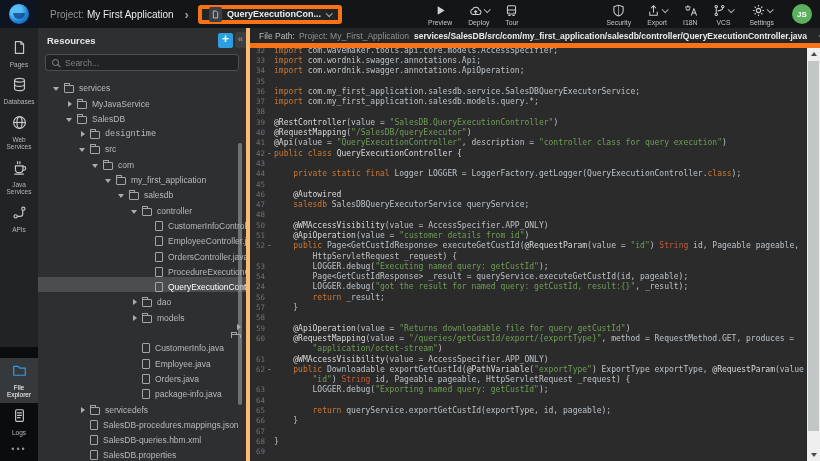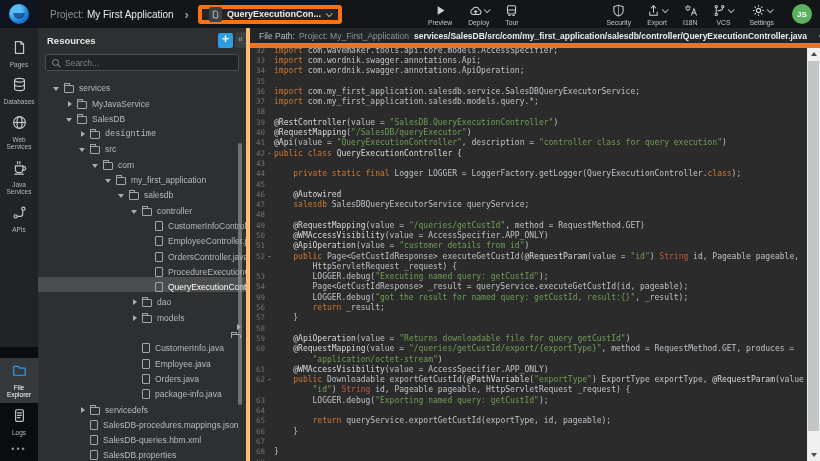--- a/index.html
+++ b/index.html
@@ -523,25 +523,20 @@
             <span class="ln">47</span>
             <span class="fold"></span>
             <span class="src"><span class="c-txt">    </span><span class="c-kw">salesdb </span><span class="c-txt">SalesDBQueryExecutorService queryService;</span></span>
           </div>
           <div class="crow">
             <span class="ln">48</span>
             <span class="fold"></span>
             <span class="src"></span>
           </div>
           <div class="crow">
-            <span class="ln">49</span>
-            <span class="fold"></span>
-            <span class="src"><span class="c-txt">    </span><span class="c-ann">@RequestMapping</span><span class="c-txt">(value = </span><span class="c-str">"/queries/getCustId"</span><span class="c-txt">, method = RequestMethod.GET)</span></span>
-          </div>
-          <div class="crow">
             <span class="ln">50</span>
             <span class="fold"></span>
             <span class="src"><span class="c-txt">    </span><span class="c-ann">@WMAccessVisibility</span><span class="c-txt">(value = AccessSpecifier.APP_ONLY)</span></span>
           </div>
           <div class="crow">
             <span class="ln">51</span>
             <span class="fold"></span>
             <span class="src"><span class="c-txt">    </span><span class="c-ann">@ApiOperation</span><span class="c-txt">(value = </span><span class="c-str">"customer details from id"</span><span class="c-txt">)</span></span>
           </div>
           <div class="crow">
@@ -558,21 +553,21 @@
             <span class="ln">53</span>
             <span class="fold"></span>
             <span class="src"><span class="c-txt">        LOGGER.debug(</span><span class="c-str">"Executing named query: getCustId"</span><span class="c-txt">);</span></span>
           </div>
           <div class="crow">
             <span class="ln">54</span>
             <span class="fold"></span>
             <span class="src"><span class="c-txt">        Page&lt;GetCustIdResponse&gt; _result = queryService.executeGetCustId(id, pageable);</span></span>
           </div>
           <div class="crow">
-            <span class="ln">99</span>
+            <span class="ln">24</span>
             <span class="fold"></span>
             <span class="src"><span class="c-txt">        LOGGER.debug(</span><span class="c-str">"got the result for named query: getCustId, result:{}"</span><span class="c-txt">, _result);</span></span>
           </div>
           <div class="crow">
             <span class="ln">56</span>
             <span class="fold"></span>
             <span class="src"><span class="c-txt">        </span><span class="c-kw">return</span><span class="c-txt"> _result;</span></span>
           </div>
           <div class="crow">
             <span class="ln">57</span>

